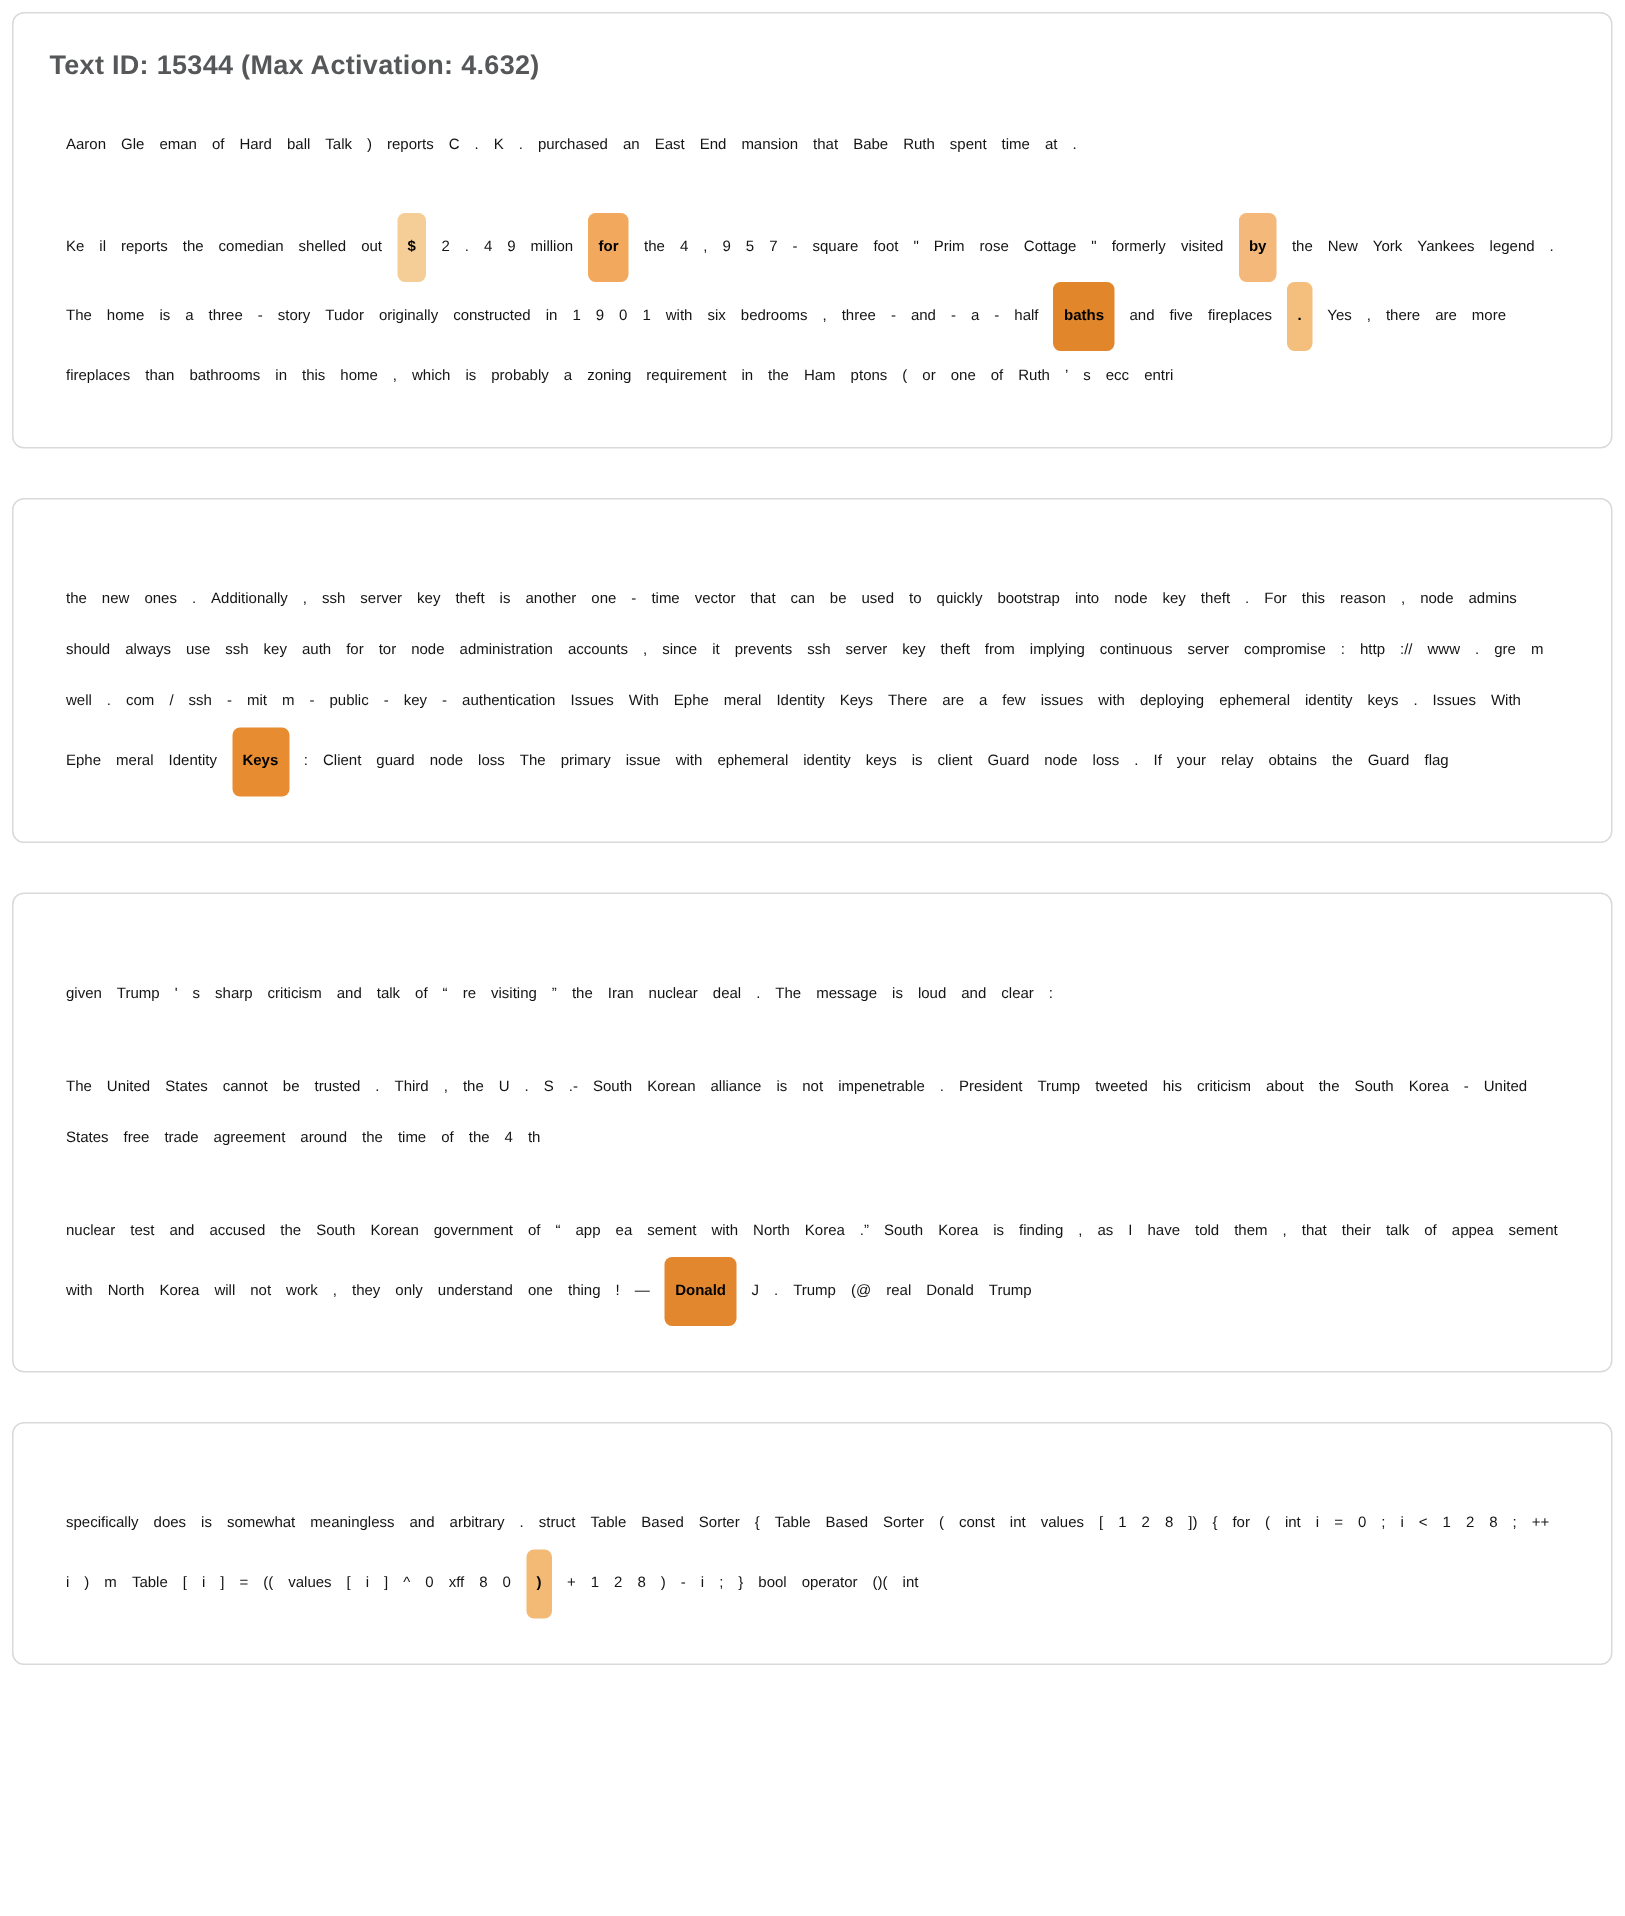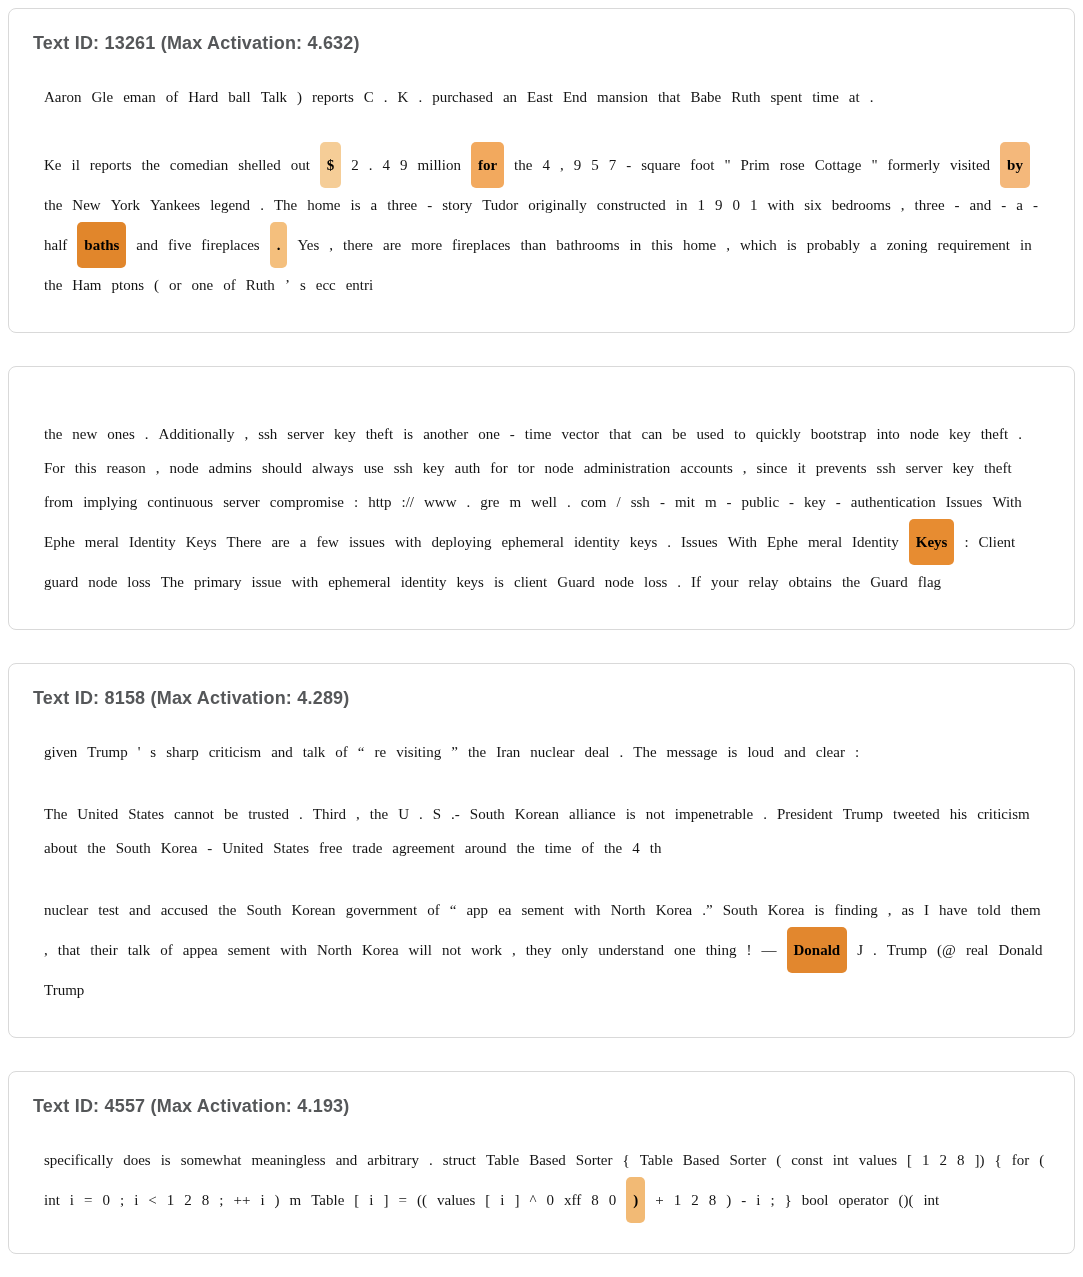--- a/index.html
+++ b/index.html
@@ -23,64 +23,61 @@
   }
   .card-title {
     font-size: 18px;
     font-weight: 700;
     color: #555759;
     margin: 0 0 2px 0;
     letter-spacing: 0.2px;
   }
   .token-paragraph {
     margin: 26px 0 28px 0;
-    font-size: 15px;
+    font-size: 10px;
     line-height: 34px;
     color: #141414;
     padding-left: 6px;
-    font-family: Liberation Serif, serif;
   }
   .tok {
     display: inline-block;
     margin: 0 5px;
     white-space: pre;
   }
   .tok.hl {
     font-weight: 700;
     color: #000000;
     padding: 6px 7px;
     border-radius: 5px;
     margin: 0 5px;
   }
 </style>
 </head>
 <body>
 
 <div class="page">
   <div id="cards">
       <section class="activation-card">
-        <h2 class="card-title">Text ID: 13261 (Max Activation: 4.632)</h2>
+        <h2 class="card-title">Text ID: 15344 (Max Activation: 4.632)</h2>
         <div class="card-body">
           <p class="token-paragraph"><span class="tok">Aaron</span><span class="tok">Gle</span><span class="tok">eman</span><span class="tok">of</span><span class="tok">Hard</span><span class="tok">ball</span><span class="tok">Talk</span><span class="tok">)</span><span class="tok">reports</span><span class="tok">C</span><span class="tok">.</span><span class="tok">K</span><span class="tok">.</span><span class="tok">purchased</span><span class="tok">an</span><span class="tok">East</span><span class="tok">End</span><span class="tok">mansion</span><span class="tok">that</span><span class="tok">Babe</span><span class="tok">Ruth</span><span class="tok">spent</span><span class="tok">time</span><span class="tok">at</span><span class="tok">.</span></p>
           <p class="token-paragraph"><span class="tok">Ke</span><span class="tok">il</span><span class="tok">reports</span><span class="tok">the</span><span class="tok">comedian</span><span class="tok">shelled</span><span class="tok">out</span><span class="tok hl" style="background-color: rgb(245, 205, 151);">$</span><span class="tok">2</span><span class="tok">.</span><span class="tok">4</span><span class="tok">9</span><span class="tok">million</span><span class="tok hl" style="background-color: rgb(242, 169, 94);">for</span><span class="tok">the</span><span class="tok">4</span><span class="tok">,</span><span class="tok">9</span><span class="tok">5</span><span class="tok">7</span><span class="tok">-</span><span class="tok">square</span><span class="tok">foot</span><span class="tok">"</span><span class="tok">Prim</span><span class="tok">rose</span><span class="tok">Cottage</span><span class="tok">"</span><span class="tok">formerly</span><span class="tok">visited</span><span class="tok hl" style="background-color: rgb(244, 184, 123);">by</span><span class="tok">the</span><span class="tok">New</span><span class="tok">York</span><span class="tok">Yankees</span><span class="tok">legend</span><span class="tok">.</span><span class="tok">The</span><span class="tok">home</span><span class="tok">is</span><span class="tok">a</span><span class="tok">three</span><span class="tok">-</span><span class="tok">story</span><span class="tok">Tudor</span><span class="tok">originally</span><span class="tok">constructed</span><span class="tok">in</span><span class="tok">1</span><span class="tok">9</span><span class="tok">0</span><span class="tok">1</span><span class="tok">with</span><span class="tok">six</span><span class="tok">bedrooms</span><span class="tok">,</span><span class="tok">three</span><span class="tok">-</span><span class="tok">and</span><span class="tok">-</span><span class="tok">a</span><span class="tok">-</span><span class="tok">half</span><span class="tok hl" style="background-color: rgb(225, 134, 43);">baths</span><span class="tok">and</span><span class="tok">five</span><span class="tok">fireplaces</span><span class="tok hl" style="background-color: rgb(244, 191, 125);">.</span><span class="tok">Yes</span><span class="tok">,</span><span class="tok">there</span><span class="tok">are</span><span class="tok">more</span><span class="tok">fireplaces</span><span class="tok">than</span><span class="tok">bathrooms</span><span class="tok">in</span><span class="tok">this</span><span class="tok">home</span><span class="tok">,</span><span class="tok">which</span><span class="tok">is</span><span class="tok">probably</span><span class="tok">a</span><span class="tok">zoning</span><span class="tok">requirement</span><span class="tok">in</span><span class="tok">the</span><span class="tok">Ham</span><span class="tok">ptons</span><span class="tok">(</span><span class="tok">or</span><span class="tok">one</span><span class="tok">of</span><span class="tok">Ruth</span><span class="tok">’</span><span class="tok">s</span><span class="tok">ecc</span><span class="tok">entri</span></p>
         </div>
       </section>
       <section class="activation-card">
         <div class="card-body">
           <p class="token-paragraph"><span class="tok">the</span><span class="tok">new</span><span class="tok">ones</span><span class="tok">.</span><span class="tok">Additionally</span><span class="tok">,</span><span class="tok">ssh</span><span class="tok">server</span><span class="tok">key</span><span class="tok">theft</span><span class="tok">is</span><span class="tok">another</span><span class="tok">one</span><span class="tok">-</span><span class="tok">time</span><span class="tok">vector</span><span class="tok">that</span><span class="tok">can</span><span class="tok">be</span><span class="tok">used</span><span class="tok">to</span><span class="tok">quickly</span><span class="tok">bootstrap</span><span class="tok">into</span><span class="tok">node</span><span class="tok">key</span><span class="tok">theft</span><span class="tok">.</span><span class="tok">For</span><span class="tok">this</span><span class="tok">reason</span><span class="tok">,</span><span class="tok">node</span><span class="tok">admins</span><span class="tok">should</span><span class="tok">always</span><span class="tok">use</span><span class="tok">ssh</span><span class="tok">key</span><span class="tok">auth</span><span class="tok">for</span><span class="tok">tor</span><span class="tok">node</span><span class="tok">administration</span><span class="tok">accounts</span><span class="tok">,</span><span class="tok">since</span><span class="tok">it</span><span class="tok">prevents</span><span class="tok">ssh</span><span class="tok">server</span><span class="tok">key</span><span class="tok">theft</span><span class="tok">from</span><span class="tok">implying</span><span class="tok">continuous</span><span class="tok">server</span><span class="tok">compromise</span><span class="tok">:</span><span class="tok">http</span><span class="tok">://</span><span class="tok">www</span><span class="tok">.</span><span class="tok">gre</span><span class="tok">m</span><span class="tok">well</span><span class="tok">.</span><span class="tok">com</span><span class="tok">/</span><span class="tok">ssh</span><span class="tok">-</span><span class="tok">mit</span><span class="tok">m</span><span class="tok">-</span><span class="tok">public</span><span class="tok">-</span><span class="tok">key</span><span class="tok">-</span><span class="tok">authentication</span><span class="tok">Issues</span><span class="tok">With</span><span class="tok">Ephe</span><span class="tok">meral</span><span class="tok">Identity</span><span class="tok">Keys</span><span class="tok">There</span><span class="tok">are</span><span class="tok">a</span><span class="tok">few</span><span class="tok">issues</span><span class="tok">with</span><span class="tok">deploying</span><span class="tok">ephemeral</span><span class="tok">identity</span><span class="tok">keys</span><span class="tok">.</span><span class="tok">Issues</span><span class="tok">With</span><span class="tok">Ephe</span><span class="tok">meral</span><span class="tok">Identity</span><span class="tok hl" style="background-color: rgb(231, 140, 49);">Keys</span><span class="tok">:</span><span class="tok">Client</span><span class="tok">guard</span><span class="tok">node</span><span class="tok">loss</span><span class="tok">The</span><span class="tok">primary</span><span class="tok">issue</span><span class="tok">with</span><span class="tok">ephemeral</span><span class="tok">identity</span><span class="tok">keys</span><span class="tok">is</span><span class="tok">client</span><span class="tok">Guard</span><span class="tok">node</span><span class="tok">loss</span><span class="tok">.</span><span class="tok">If</span><span class="tok">your</span><span class="tok">relay</span><span class="tok">obtains</span><span class="tok">the</span><span class="tok">Guard</span><span class="tok">flag</span></p>
         </div>
       </section>
       <section class="activation-card">
-        <h2 class="card-title">Text ID: 8158 (Max Activation: 4.289)</h2>
         <div class="card-body">
           <p class="token-paragraph"><span class="tok">given</span><span class="tok">Trump</span><span class="tok">'</span><span class="tok">s</span><span class="tok">sharp</span><span class="tok">criticism</span><span class="tok">and</span><span class="tok">talk</span><span class="tok">of</span><span class="tok">“</span><span class="tok">re</span><span class="tok">visiting</span><span class="tok">”</span><span class="tok">the</span><span class="tok">Iran</span><span class="tok">nuclear</span><span class="tok">deal</span><span class="tok">.</span><span class="tok">The</span><span class="tok">message</span><span class="tok">is</span><span class="tok">loud</span><span class="tok">and</span><span class="tok">clear</span><span class="tok">:</span></p>
           <p class="token-paragraph"><span class="tok">The</span><span class="tok">United</span><span class="tok">States</span><span class="tok">cannot</span><span class="tok">be</span><span class="tok">trusted</span><span class="tok">.</span><span class="tok">Third</span><span class="tok">,</span><span class="tok">the</span><span class="tok">U</span><span class="tok">.</span><span class="tok">S</span><span class="tok">.-</span><span class="tok">South</span><span class="tok">Korean</span><span class="tok">alliance</span><span class="tok">is</span><span class="tok">not</span><span class="tok">impenetrable</span><span class="tok">.</span><span class="tok">President</span><span class="tok">Trump</span><span class="tok">tweeted</span><span class="tok">his</span><span class="tok">criticism</span><span class="tok">about</span><span class="tok">the</span><span class="tok">South</span><span class="tok">Korea</span><span class="tok">-</span><span class="tok">United</span><span class="tok">States</span><span class="tok">free</span><span class="tok">trade</span><span class="tok">agreement</span><span class="tok">around</span><span class="tok">the</span><span class="tok">time</span><span class="tok">of</span><span class="tok">the</span><span class="tok">4</span><span class="tok">th</span></p>
           <p class="token-paragraph"><span class="tok">nuclear</span><span class="tok">test</span><span class="tok">and</span><span class="tok">accused</span><span class="tok">the</span><span class="tok">South</span><span class="tok">Korean</span><span class="tok">government</span><span class="tok">of</span><span class="tok">“</span><span class="tok">app</span><span class="tok">ea</span><span class="tok">sement</span><span class="tok">with</span><span class="tok">North</span><span class="tok">Korea</span><span class="tok">.”</span><span class="tok">South</span><span class="tok">Korea</span><span class="tok">is</span><span class="tok">finding</span><span class="tok">,</span><span class="tok">as</span><span class="tok">I</span><span class="tok">have</span><span class="tok">told</span><span class="tok">them</span><span class="tok">,</span><span class="tok">that</span><span class="tok">their</span><span class="tok">talk</span><span class="tok">of</span><span class="tok">appea</span><span class="tok">sement</span><span class="tok">with</span><span class="tok">North</span><span class="tok">Korea</span><span class="tok">will</span><span class="tok">not</span><span class="tok">work</span><span class="tok">,</span><span class="tok">they</span><span class="tok">only</span><span class="tok">understand</span><span class="tok">one</span><span class="tok">thing</span><span class="tok">!</span><span class="tok">—</span><span class="tok hl" style="background-color: rgb(226, 135, 46);">Donald</span><span class="tok">J</span><span class="tok">.</span><span class="tok">Trump</span><span class="tok">(@</span><span class="tok">real</span><span class="tok">Donald</span><span class="tok">Trump</span></p>
         </div>
       </section>
       <section class="activation-card">
-        <h2 class="card-title">Text ID: 4557 (Max Activation: 4.193)</h2>
         <div class="card-body">
           <p class="token-paragraph"><span class="tok">specifically</span><span class="tok">does</span><span class="tok">is</span><span class="tok">somewhat</span><span class="tok">meaningless</span><span class="tok">and</span><span class="tok">arbitrary</span><span class="tok">.</span><span class="tok">struct</span><span class="tok">Table</span><span class="tok">Based</span><span class="tok">Sorter</span><span class="tok">{</span><span class="tok">Table</span><span class="tok">Based</span><span class="tok">Sorter</span><span class="tok">(</span><span class="tok">const</span><span class="tok">int</span><span class="tok">values</span><span class="tok">[</span><span class="tok">1</span><span class="tok">2</span><span class="tok">8</span><span class="tok">])</span><span class="tok">{</span><span class="tok">for</span><span class="tok">(</span><span class="tok">int</span><span class="tok">i</span><span class="tok">=</span><span class="tok">0</span><span class="tok">;</span><span class="tok">i</span><span class="tok">&lt;</span><span class="tok">1</span><span class="tok">2</span><span class="tok">8</span><span class="tok">;</span><span class="tok">++</span><span class="tok">i</span><span class="tok">)</span><span class="tok">m</span><span class="tok">Table</span><span class="tok">[</span><span class="tok">i</span><span class="tok">]</span><span class="tok">=</span><span class="tok">((</span><span class="tok">values</span><span class="tok">[</span><span class="tok">i</span><span class="tok">]</span><span class="tok">^</span><span class="tok">0</span><span class="tok">xff</span><span class="tok">8</span><span class="tok">0</span><span class="tok hl" style="background-color: rgb(242, 186, 117);">)</span><span class="tok">+</span><span class="tok">1</span><span class="tok">2</span><span class="tok">8</span><span class="tok">)</span><span class="tok">-</span><span class="tok">i</span><span class="tok">;</span><span class="tok">}</span><span class="tok">bool</span><span class="tok">operator</span><span class="tok">()(</span><span class="tok">int</span></p>
         </div>
       </section>
     </div>
 </div>
 
 </body></html>

